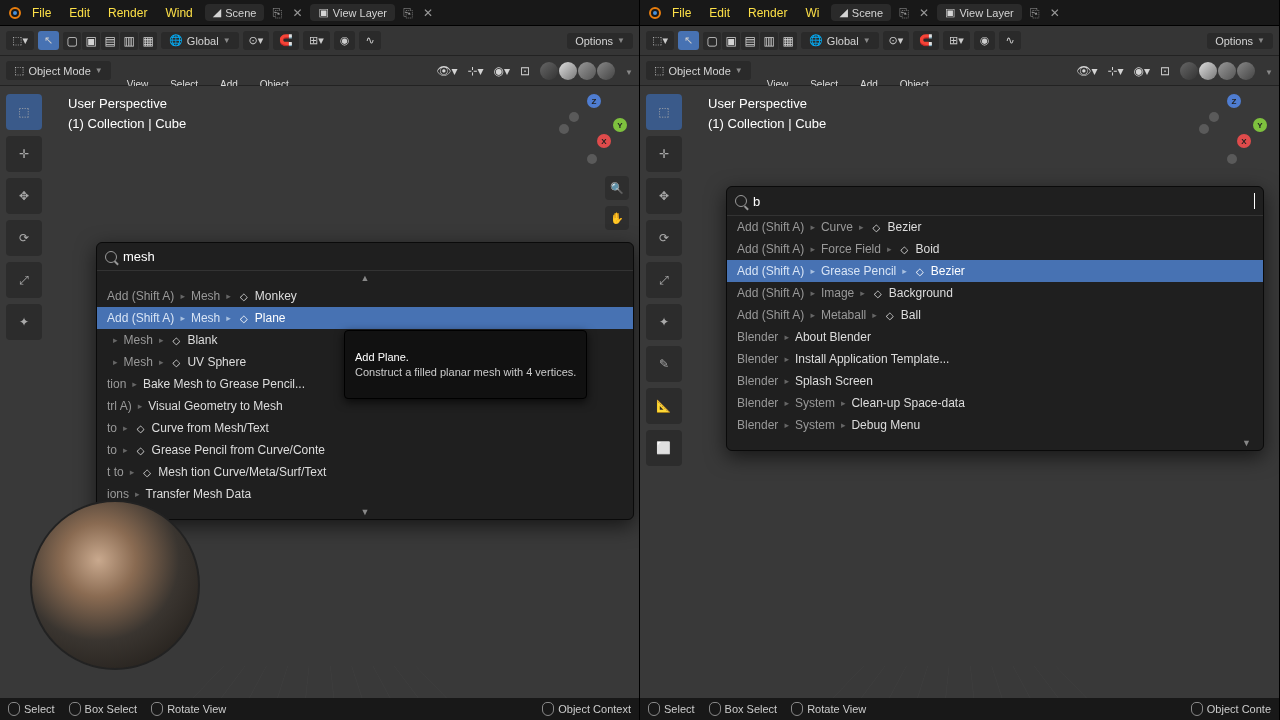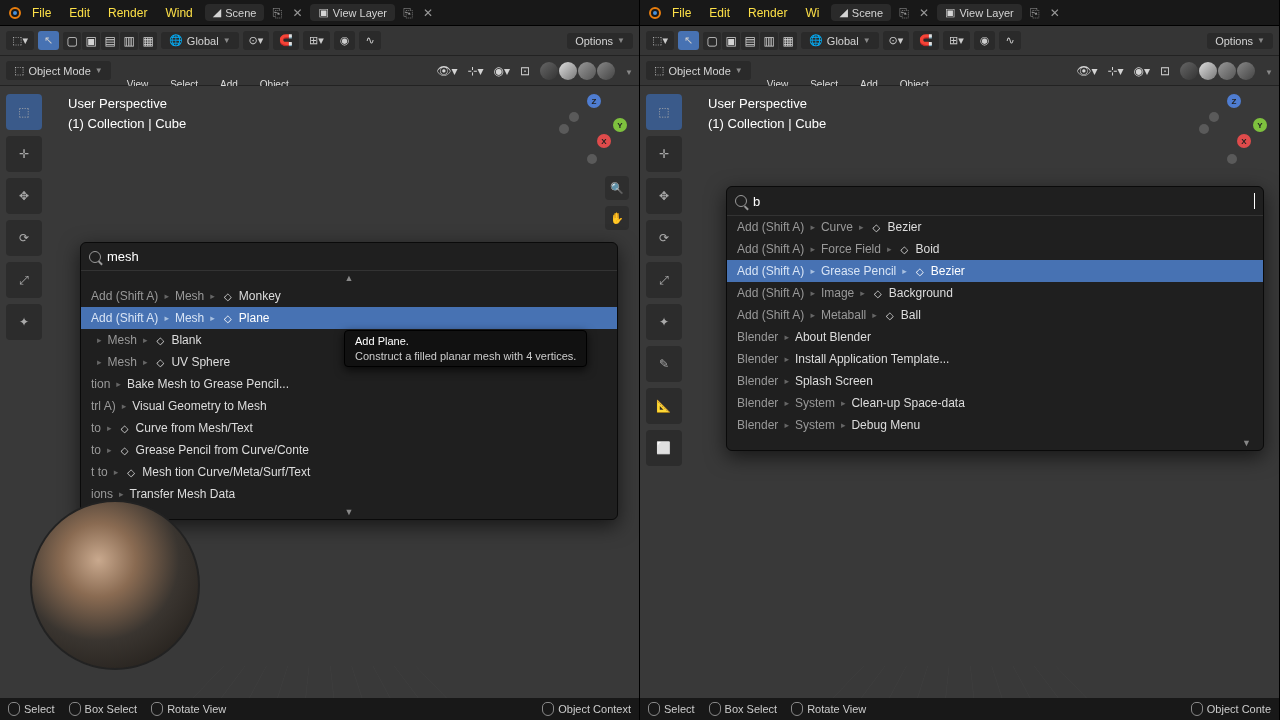--- a/index.html
+++ b/index.html
@@ -57,21 +57,21 @@
 .search-popup .search-row input { flex: 1; background: transparent; border: none; outline: none; color: #fff; font-size: 13px; }
 .search-popup .scroll-arrow { text-align: center; color: #888; font-size: 9px; padding: 2px 0; }
 .search-popup .result { display: flex; align-items: center; padding: 4px 10px; gap: 4px; font-size: 12px; color: #ddd; cursor: pointer; white-space: nowrap; }
 .search-popup .result.selected { background: #4772b3; color: #fff; }
 .search-popup .result .crumb { color: #999; text-align: right; }
 .search-popup .result.selected .crumb { color: #d8e4f5; }
 .search-popup .result .sep { color: #666; margin: 0 2px; font-size: 9px; }
 .search-popup .result.selected .sep { color: #a8c0e0; }
 .search-popup .result .ico { width: 14px; height: 14px; display: inline-flex; align-items: center; justify-content: center; font-size: 10px; }
 
-.tooltip { position: absolute; background: #111; border: 1px solid #000; border-radius: 4px; padding: 4px 10px; font-size: 11px; color: #ccc; max-width: 300px; box-shadow: 0 3px 10px rgba(0,0,0,0.7); }
+.tooltip { position: absolute; background: #111; border: 1px solid #000; border-radius: 4px; padding: 20px 10px; font-size: 11px; color: #ccc; max-width: 300px; box-shadow: 0 3px 10px rgba(0,0,0,0.7); }
 .tooltip .ttl { color: #fff; margin-bottom: 3px; }
 
 .statusbar { position: absolute; bottom: 0; left: 0; right: 0; height: 22px; background: #181818; display: flex; align-items: center; padding: 0 8px; gap: 14px; font-size: 11px; color: #ccc; }
 .statusbar .item { display: flex; align-items: center; gap: 4px; }
 .statusbar .spacer { flex: 1; }
 .statusbar .mouse { width: 12px; height: 14px; border: 1px solid #888; border-radius: 5px 5px 6px 6px; position: relative; }
 
 .webcam { position: absolute; bottom: 50px; left: 30px; width: 170px; height: 170px; border-radius: 50%; background: radial-gradient(circle at 40% 35%, #c9a98e 0%, #8a6b52 25%, #3a3530 55%, #1a1612 100%); border: 2px solid #222; overflow: hidden; z-index: 50; }
 
 .cursor-text { position: absolute; width: 1px; height: 16px; background: #fff; }
@@ -185,21 +185,21 @@
       <div class="axis nz"></div>
       <div class="axis ny"></div>
       <div class="axis nx"></div>
     </div>
 
     <div class="righttools">
       <div class="tool">🔍</div>
       <div class="tool">✋</div>
     </div>
 
-    <div class="search-popup" style="left:80px; top:156px; width:538px;">
+    <div class="search-popup" style="left:96px; top:156px; width:538px;">
       <div class="search-row">
         <span class="search-icon"></span>
         <input type="text" value="mesh" style="">
       </div>
       <div class="scroll-arrow">▲</div>
       <div id="left-results">
             <div class="result">
               <span class="crumb">Add (Shift A)</span>
               <span class="sep">▸</span>
               <span class="crumb">Mesh</span>

